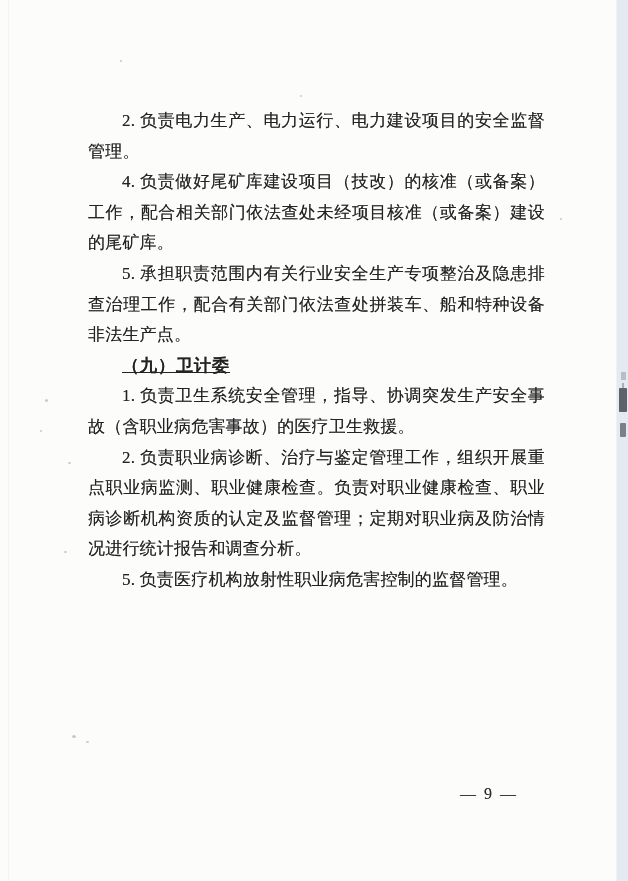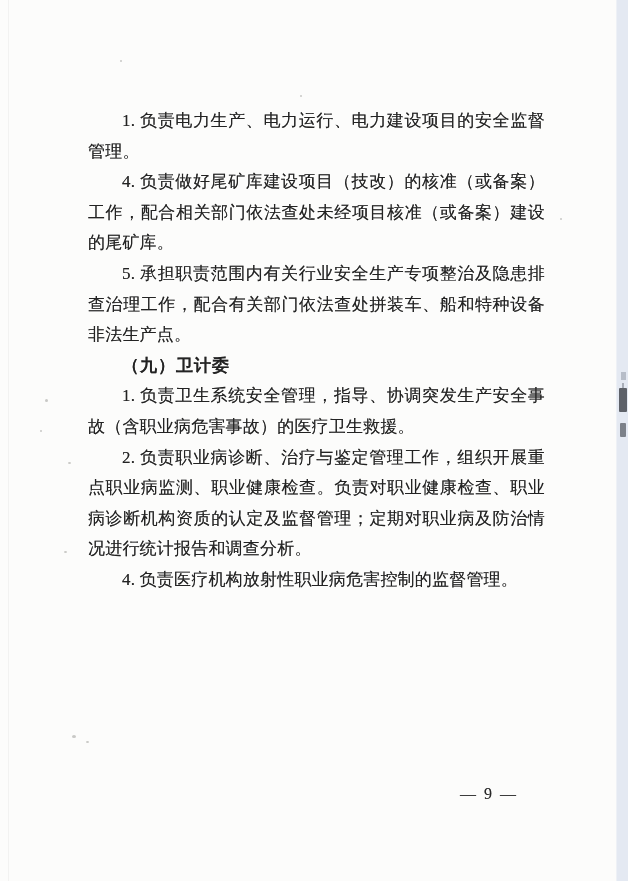--- a/index.html
+++ b/index.html
@@ -94,20 +94,21 @@
     text-shadow: 0 0 0.5px rgba(30,30,30,0.55);
   }
   .doc-body p {
     margin: 0;
     padding: 0;
     text-indent: 2em;
   }
   .doc-body p.heading {
     font-weight: 700;
     letter-spacing: 1px;
+    text-decoration: underline;
   }
   .page-number {
     position: absolute;
     top: 785px;
     right: 110px;
     font-size: 16px;
     color: #2a2a2a;
     letter-spacing: 2px;
     text-shadow: 0 0 0.5px rgba(30,30,30,0.5);
     font-family: "Liberation Serif", "DejaVu Serif", serif;
@@ -126,23 +127,23 @@
   <div class="speck sp2"></div>
   <div class="speck sp3"></div>
   <div class="speck sp4"></div>
   <div class="speck sp5"></div>
   <div class="speck sp6"></div>
   <div class="speck sp7"></div>
   <div class="speck sp8"></div>
   <div class="speck sp9"></div>
 
   <div class="doc-body" id="doc-body">
-      <p class="para">1. 负责电力生产、电力运行、电力建设项目的安全监督管理。</p>
+      <p class="para">2. 负责电力生产、电力运行、电力建设项目的安全监督管理。</p>
       <p class="para">4. 负责做好尾矿库建设项目（技改）的核准（或备案）工作，配合相关部门依法查处未经项目核准（或备案）建设的尾矿库。</p>
       <p class="para">5. 承担职责范围内有关行业安全生产专项整治及隐患排查治理工作，配合有关部门依法查处拼装车、船和特种设备非法生产点。</p>
       <p class="heading">（九）卫计委</p>
       <p class="para">1. 负责卫生系统安全管理，指导、协调突发生产安全事故（含职业病危害事故）的医疗卫生救援。</p>
       <p class="para">2. 负责职业病诊断、治疗与鉴定管理工作，组织开展重点职业病监测、职业健康检查。负责对职业健康检查、职业病诊断机构资质的认定及监督管理；定期对职业病及防治情况进行统计报告和调查分析。</p>
-      <p class="para">4. 负责医疗机构放射性职业病危害控制的监督管理。</p>
+      <p class="para">5. 负责医疗机构放射性职业病危害控制的监督管理。</p>
     </div>
 
   <div class="page-number">— 9 —</div>
 </div>
 
 </body></html>

